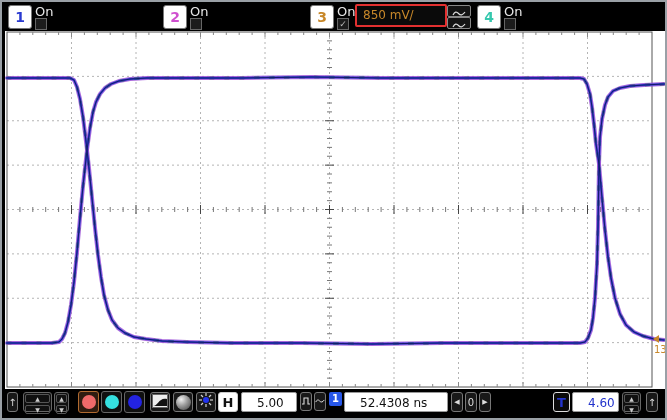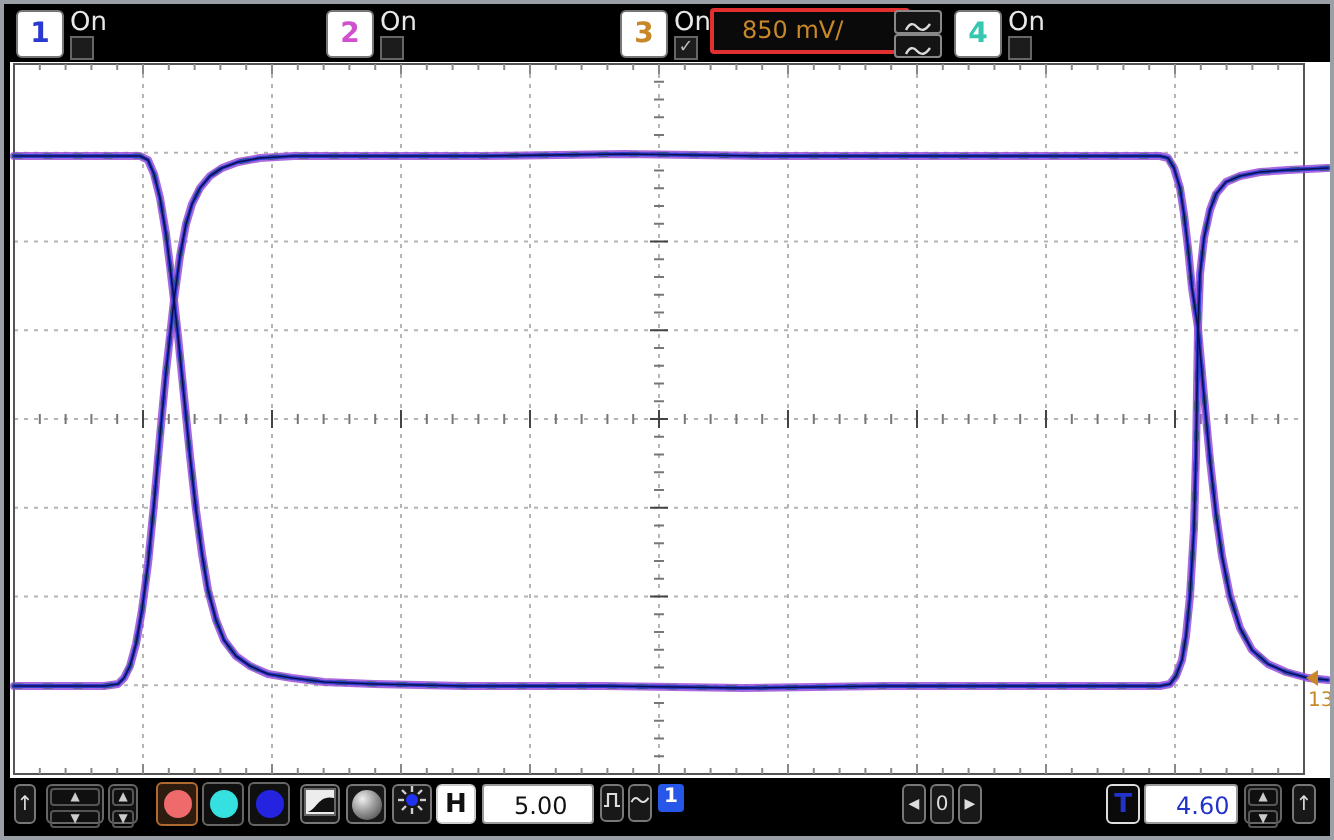--- a/index.html
+++ b/index.html
@@ -6,21 +6,21 @@
   #screen{position:relative;width:667px;height:420px;background:#000;box-sizing:border-box;
     border:2px solid #9aa0a6;overflow:hidden;font-family:"DejaVu Sans",sans-serif;}
   
   .chgroup{position:absolute;top:2px;height:26px;}
   .chbox{position:absolute;left:0;top:1px;width:22px;height:22px;background:#fff;border:1px solid #777;
     border-radius:3px;font-weight:bold;font-size:14px;text-align:center;line-height:22px;}
   .onlbl{position:absolute;left:27px;top:0;color:#e8e8e8;font-size:13px;}
   .cb{position:absolute;left:27px;top:14px;width:10px;height:10px;background:#1c1c1c;border:1px solid #666;
     color:#bbb;font-size:9px;line-height:10px;text-align:center;}
   .scalefield{position:absolute;left:45px;top:0;width:82px;height:19px;background:#0a0a0a;
-    border:2px solid #e23030;border-radius:2px;font-size:12px;line-height:19px;padding-left:14px;}
+    border:2px solid #e23030;border-radius:2px;font-size:12px;line-height:19px;padding-left:6px;}
   .minibtn{position:absolute;width:22px;height:10px;background:#141414;border:1px solid #888;
     border-radius:2px;display:flex;align-items:center;justify-content:center;}
   
   #display{position:absolute;left:3px;top:29px;width:661px;height:358px;background:#fff;}
   #scope-svg{position:absolute;left:0;top:0;}
   
   #bottombar{position:absolute;left:3px;top:388px;width:661px;height:29px;background:#000;}
   .bbtn{position:absolute;top:2px;height:20px;background:#181818;border:1px solid #777;border-radius:3px;
     color:#ddd;display:flex;align-items:center;justify-content:center;font-size:10px;box-sizing:border-box;}
   .spin{position:absolute;top:2px;height:20px;border:1px solid #666;border-radius:3px;background:#101010;
@@ -374,20 +374,21 @@
     <div class="bbtn" style="left:309px;width:12px;height:19px;">
       <span>
         <svg width="10" height="8" viewBox="0 0 14 7">
             <path d="M1,5 Q3.5,0 6.5,3.5 Q9.5,7 13,2" stroke="#ddd" stroke-width="1.4" fill="none"></path>
           </svg>
       </span>
     </div>
 
     <div class="flag" style="left:324px;">1</div>
 
+    <div class="whitefield" style="left:339px;width:104px;">52.4308 ns</div>
 
     <div class="bbtn" style="left:446px;width:12px;">
       <span style="font-size:7px;">◀</span>
     </div>
     <div class="bbtn" style="left:460px;width:12px;">0</div>
     <div class="bbtn" style="left:474px;width:12px;">
       <span style="font-size:7px;">▶</span>
     </div>
 
     <div class="tbox" style="left: 548px; color: rgb(34, 51, 204);">T</div>

